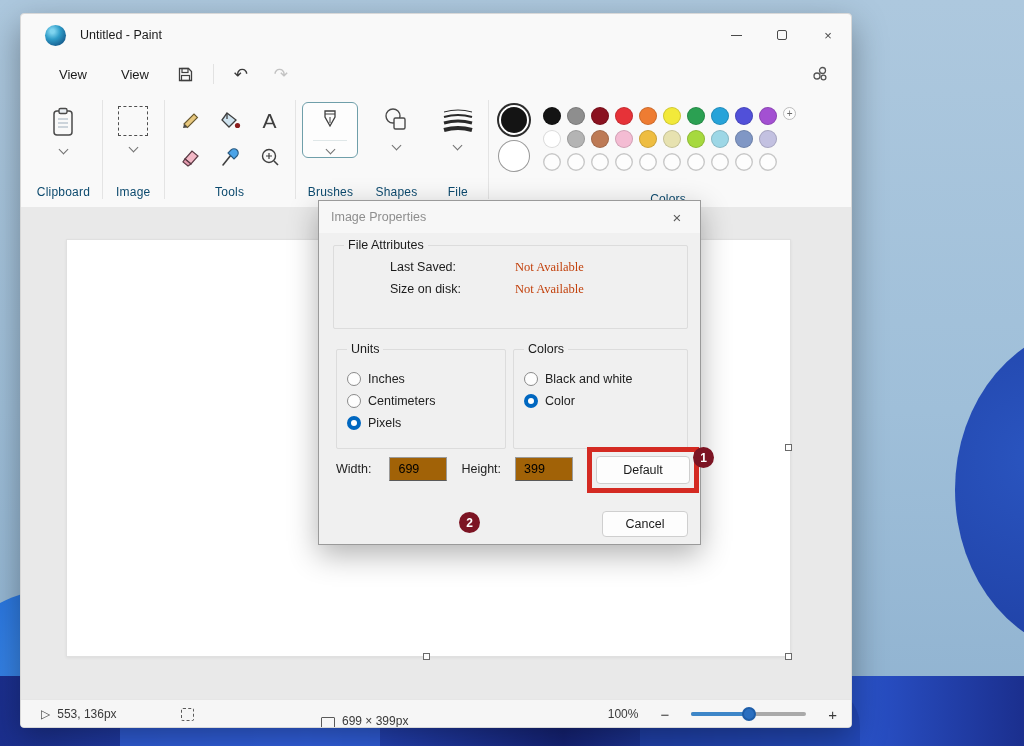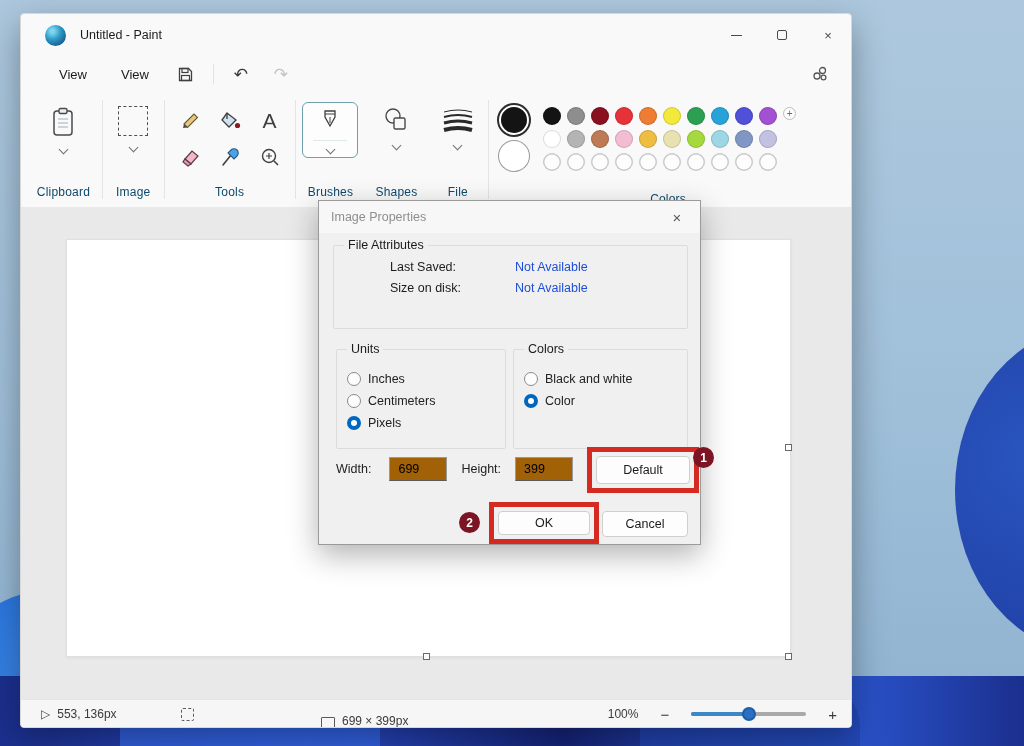--- a/index.html
+++ b/index.html
@@ -98,21 +98,21 @@
   .dialog { position:absolute; left:318px; top:200px; width:383px; height:345px; background:#f0f0f0;
     border:1px solid #9a9a9a; box-shadow:0 10px 28px rgba(0,0,0,.3); font-size:12.5px; overflow:visible; z-index:10; }
   .dlg-title { height:32px; display:flex; align-items:center; padding:0 10px 0 12px; background:#f7f7f7; }
   .dlg-title-text { color:#8e8e8e; font-size:12.5px; }
   .dlg-close { margin-left:auto; color:#5a5a5a; font-size:15px; width:26px; text-align:center; }
   .groupbox { position:absolute; border:1px solid #dcdcdc; border-radius:2px; }
   .gb-label { position:absolute; top:-8px; left:10px; background:#f0f0f0; padding:0 4px; font-size:12.5px; color:#1b1b1b; }
   .fa-rows { padding:14px 0 0 10px; display:flex; flex-direction:column; gap:7px; }
   .fa-row { display:flex;margin-left:46px; }
   .fa-name { width:125px; color:#1b1b1b; }
-  .fa-val { color:#1d4ed8; }
+  .fa-val { color:#c2410c;font-family:Liberation Serif, serif; }
   .radio-rows { padding:22px 0 0 10px; display:flex; flex-direction:column; gap:8px; }
   .radio-row { display:flex; align-items:center; gap:7px; }
   .radio { width:14px; height:14px; border-radius:50%; border:1.5px solid #8a8a8a; background:#fdfdfd; }
   .radio.sel { border:4.5px solid #0067c0; background:#ffffff; }
   .dim-row { position:absolute; left:17px; top:256px; display:flex; align-items:center; }
   .dim-label { font-size:12.5px; }
   .dim-input { width:58px; height:24px; border:1px solid #9a9a9a; border-bottom:1px solid #5a5a5a; background:#a16207;
     font-family:"Liberation Sans",sans-serif; font-size:12.5px; padding:0 8px; }
   .btn { background:#fdfdfd; border:1px solid #cfcfcf; border-radius:4px; font-family:"Liberation Sans",sans-serif;
     font-size:12.5px; color:#1b1b1b; display:inline-flex; align-items:center; justify-content:center; }
@@ -420,20 +420,17 @@
       <input class="dim-input" style="margin-left: 18px;" value="699">
       <span class="dim-label" style="margin-left:14px;">Height:</span>
       <input class="dim-input" style="margin-left: 14px;" value="399">
     </div>
 
     <div class="ann-box" style="left:268px; top:246px; width:112px; height:46px;">
       <button class="btn" style="position:absolute; left:4px; top:4px; width:94px; height:28px;">Default</button>
     </div>
     <div class="ann-badge" style="left:374px; top:246px;">1</div>
 
-    <div class="ann-box" style="left:170px; top:301px; width:110px; height:42px;">
-      <button class="btn" style="position:absolute; left:4px; top:4px; width:92px; height:24px;">OK</button>
-    </div>
     <div class="ann-badge" style="left:140px; top:311px;">2</div>
 
     <button class="btn btn-row-cancel">Cancel</button>
   </div>
 </div>
 
 </body></html>

